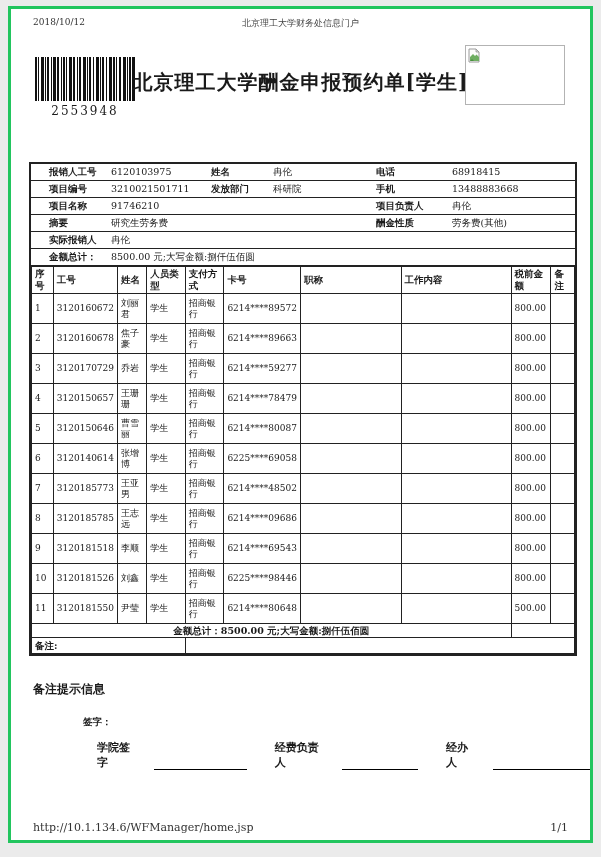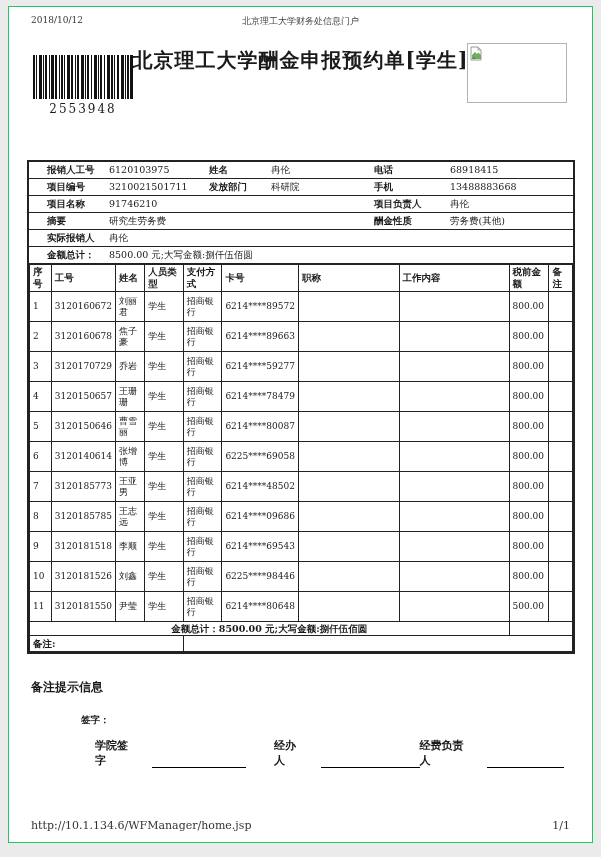--- a/index.html
+++ b/index.html
@@ -2,31 +2,31 @@
 <html><head>
 <meta charset="utf-8">
 <style>
   html,body{margin:0;padding:0;}
   body{
     width:601px;height:857px;background:#ebebeb;position:relative;
     font-family:"DejaVu Serif","Liberation Serif",serif;color:#1a1a1a;
   }
   .page{
     position:absolute;left:8px;top:6px;width:585px;height:837px;
-    background:#fff;border:1px solid #22c55e;box-sizing:border-box;
+    background:#fff;border:3px solid #22c55e;box-sizing:border-box;
   }
   
   .doc-header{position:absolute;top:8px;left:22px;right:22px;height:14px;font-size:9px;color:#333;}
   .hdr-date{position:absolute;left:0;top:0;}
   .hdr-portal{position:absolute;left:0;right:0;text-align:center;top:0;color:#444;}
   
   .barcode-block{position:absolute;top:48px;left:22px;width:104px;text-align:center;}
   .barcode-num{font-size:12px;letter-spacing:2px;margin-top:0;line-height:12px;}
   
-  .doc-title{position:absolute;top:40px;left:0;right:0;text-align:center;
+  .doc-title{position:absolute;top:60px;left:0;right:0;text-align:center;
     font-size:20px;font-weight:bold;letter-spacing:1px;}
   
   .img-box{position:absolute;top:36px;right:25px;width:100px;height:60px;
     border:1px solid #b3b3b3;background:#fff;box-sizing:border-box;}
   .img-box svg{position:absolute;top:2px;left:2px;}
   
   .resv-row{position:absolute;top:120px;left:22px;font-size:9.5px;}
   .resv-row .lbl{font-weight:bold;}
   .rw62{display:inline-block;width:62px;}
   .rw85{display:inline-block;width:85px;}
@@ -336,28 +336,28 @@
   </div>
 
   <div class="note-hint">备注提示信息</div>
   <div class="sign-title">签字：</div>
 
   <div class="sign-row">
     <span class="sig-group">
       <span class="sig-label">学院签字</span>
       <span class="sig-line" style="width:100px"></span>
     </span>
+    <span class="sig-group">
+      <span class="sig-label">经费负责人</span>
+      <span class="sig-line" style="width:82px"></span>
+    </span>
     <span class="sig-group" style="margin-right:0">
       <span class="sig-label">经办人</span>
       <span class="sig-line" style="width:105px"></span>
     </span>
-    <span class="sig-group">
-      <span class="sig-label">经费负责人</span>
-      <span class="sig-line" style="width:82px"></span>
-    </span>
   </div>
 
   <div class="doc-footer">
     <span>http://10.1.134.6/WFManager/home.jsp</span>
     <span>1/1</span>
   </div>
 
 </div>
 
 </body></html>

